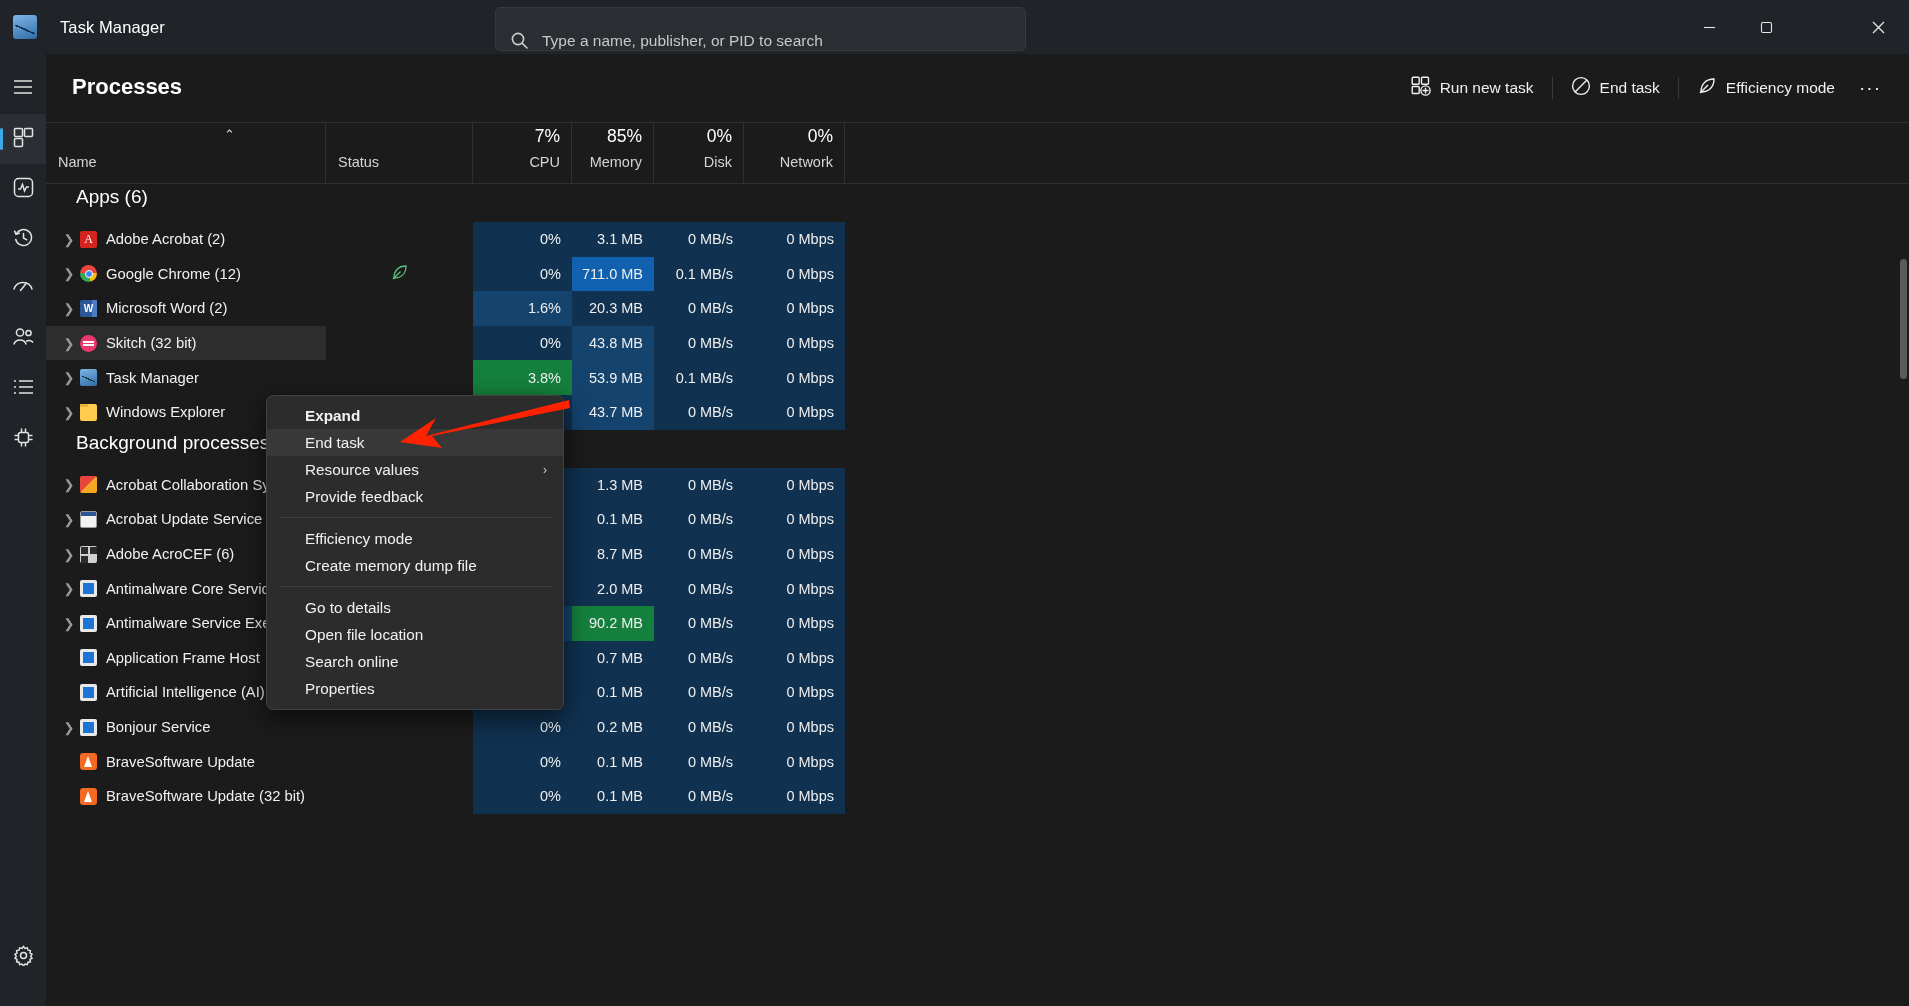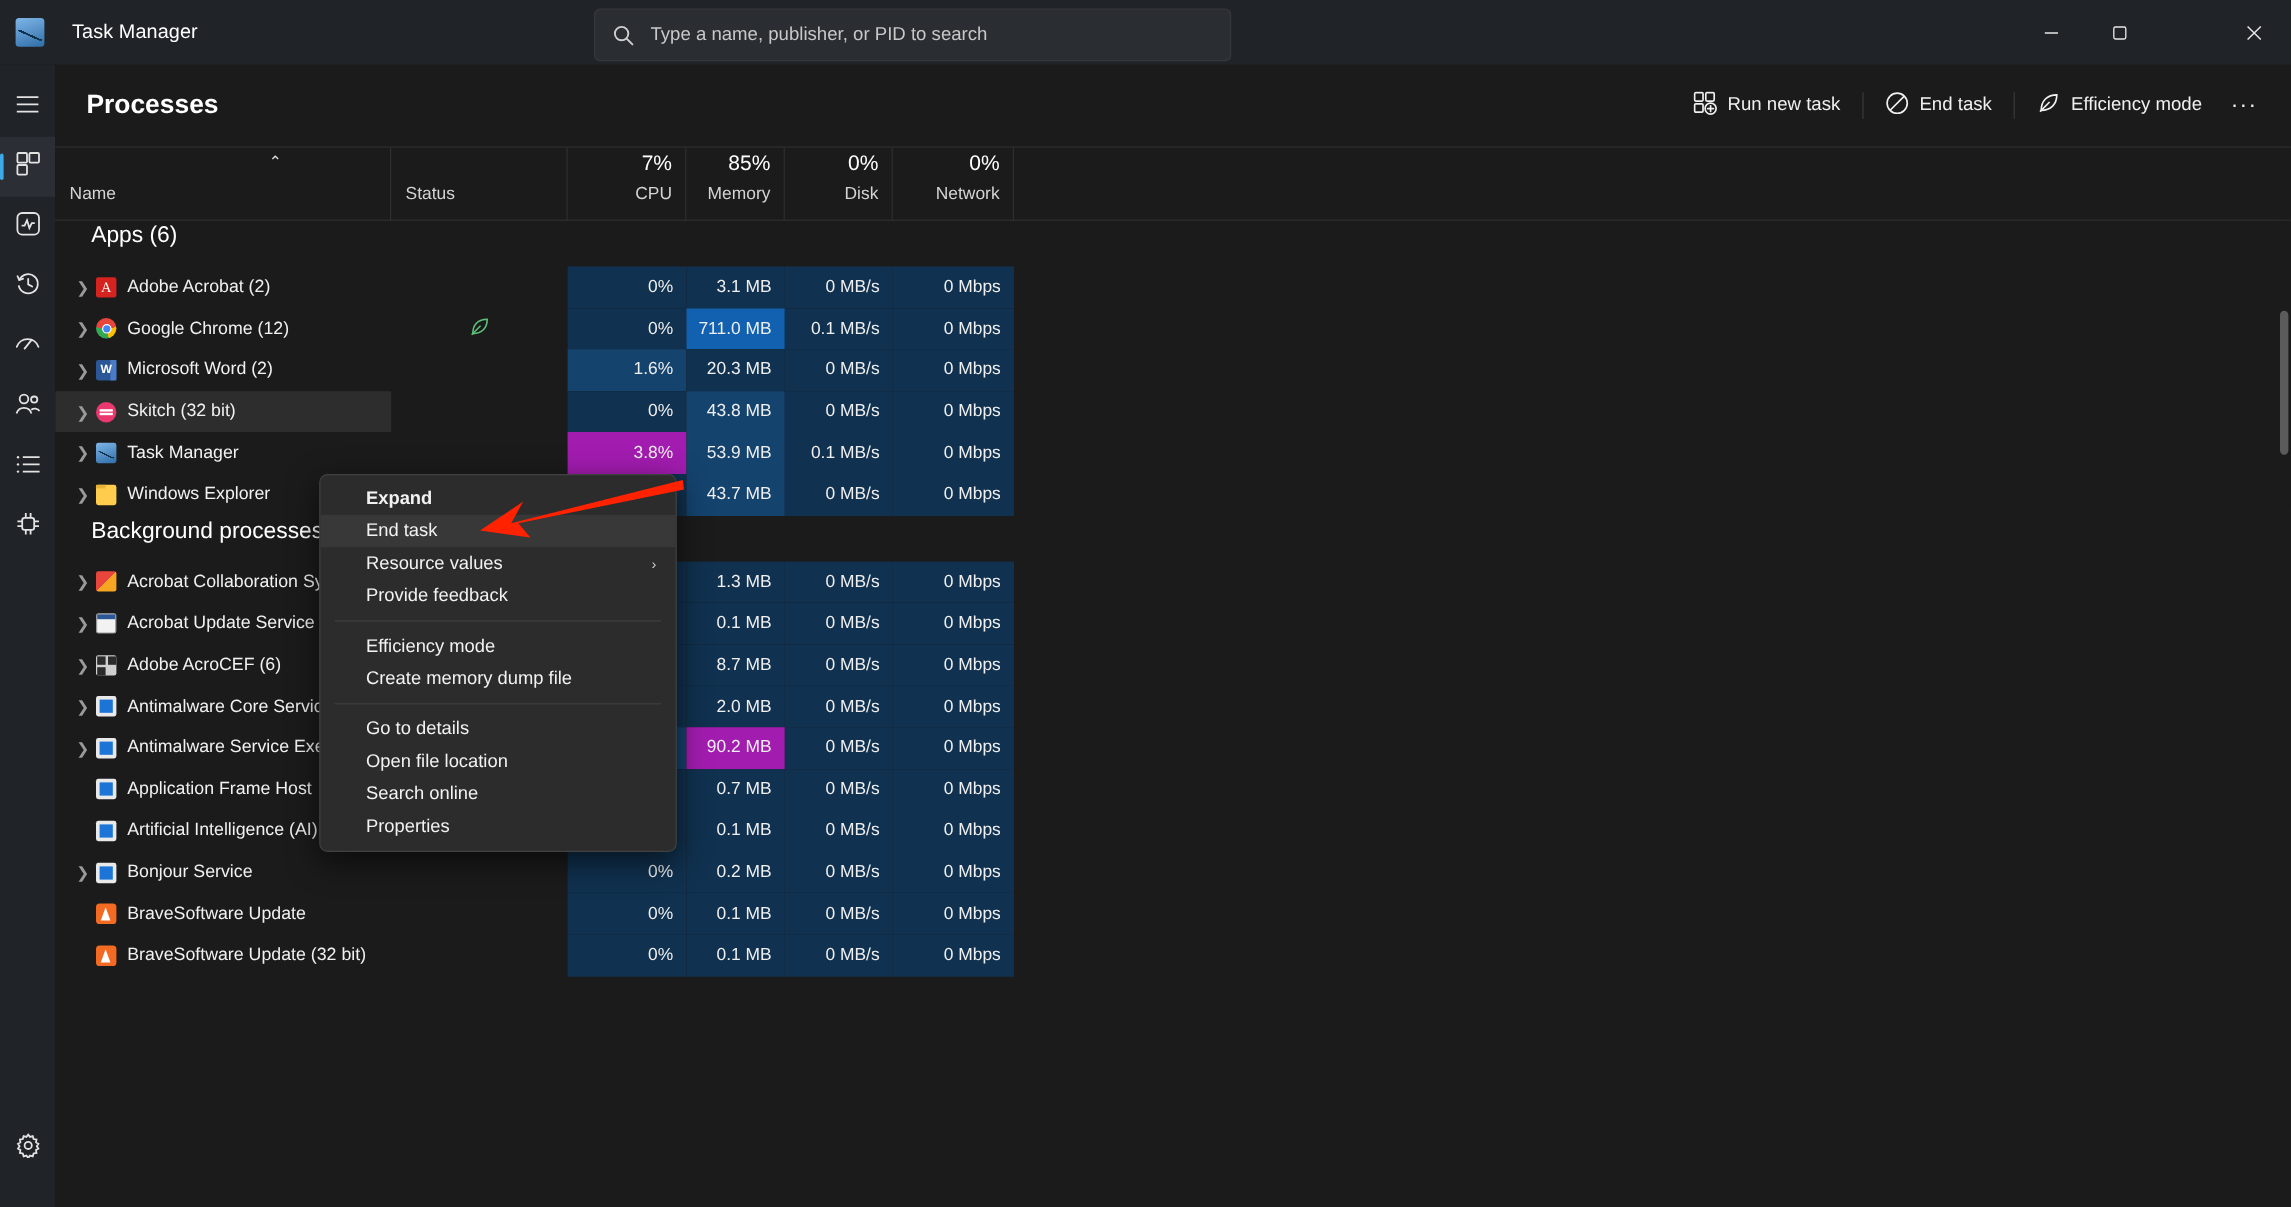--- a/index.html
+++ b/index.html
@@ -32,21 +32,21 @@
       linear-gradient(to top right, transparent 45%, #12314a 45%, #12314a 55%, transparent 55%);
   }
   #app-title {
     position: absolute; left: 60px; top: 0; height: 54px;
     display: flex; align-items: center;
     font-size: 16.5px; color: #ffffff; letter-spacing: .1px;
   }
   #searchbox {
     position: absolute; left: 495px; top: 7px; width: 531px; height: 44px;
     background: #2a2d32; border: 1px solid #36393e; border-radius: 5px;
-    display: flex; align-items: center;
+    display: flex; align-items: flex-end;
   }
   #searchbox .s-icon {
     width: 46px; display:flex; align-items:center; justify-content:center;
     color:#cfcfcf;
   }
   #searchbox input {
     flex: 1; background: transparent; border: 0; outline: none;
     color: #d8d8d8; font-size: 15.5px;
     font-family: "Liberation Sans", sans-serif;
   }
@@ -185,21 +185,21 @@
   .ic-brave { background:#f36a22; border-radius:3px; }
   .ic-brave::after{ content:""; position:absolute; left:4px; top:3px; width:0; height:0;
     border-left:4.5px solid transparent; border-right:4.5px solid transparent; border-bottom:11px solid #fff;}
 
   .leaf { color:#5ec27a; font-size:17px; line-height:1; }
 
   
   .h0 { background: transparent; }
   .h1 { background: #10314f; }
   .h2 { background: #14436e; }
-  .h3 { background: #a21caf; }
+  .h3 { background: #15803d; }
   .h4 { background: #1161b0; }
 
   
   #scrollbar-track {
     position:absolute; right:0; top:130px; width:11px; height:822px; background:#1b1b1b;
   }
   #scrollbar-thumb {
     position:absolute; right:2px; top:75px; width:7px; height:120px;
     background:#5b5b5b; border-radius:4px;
   }

